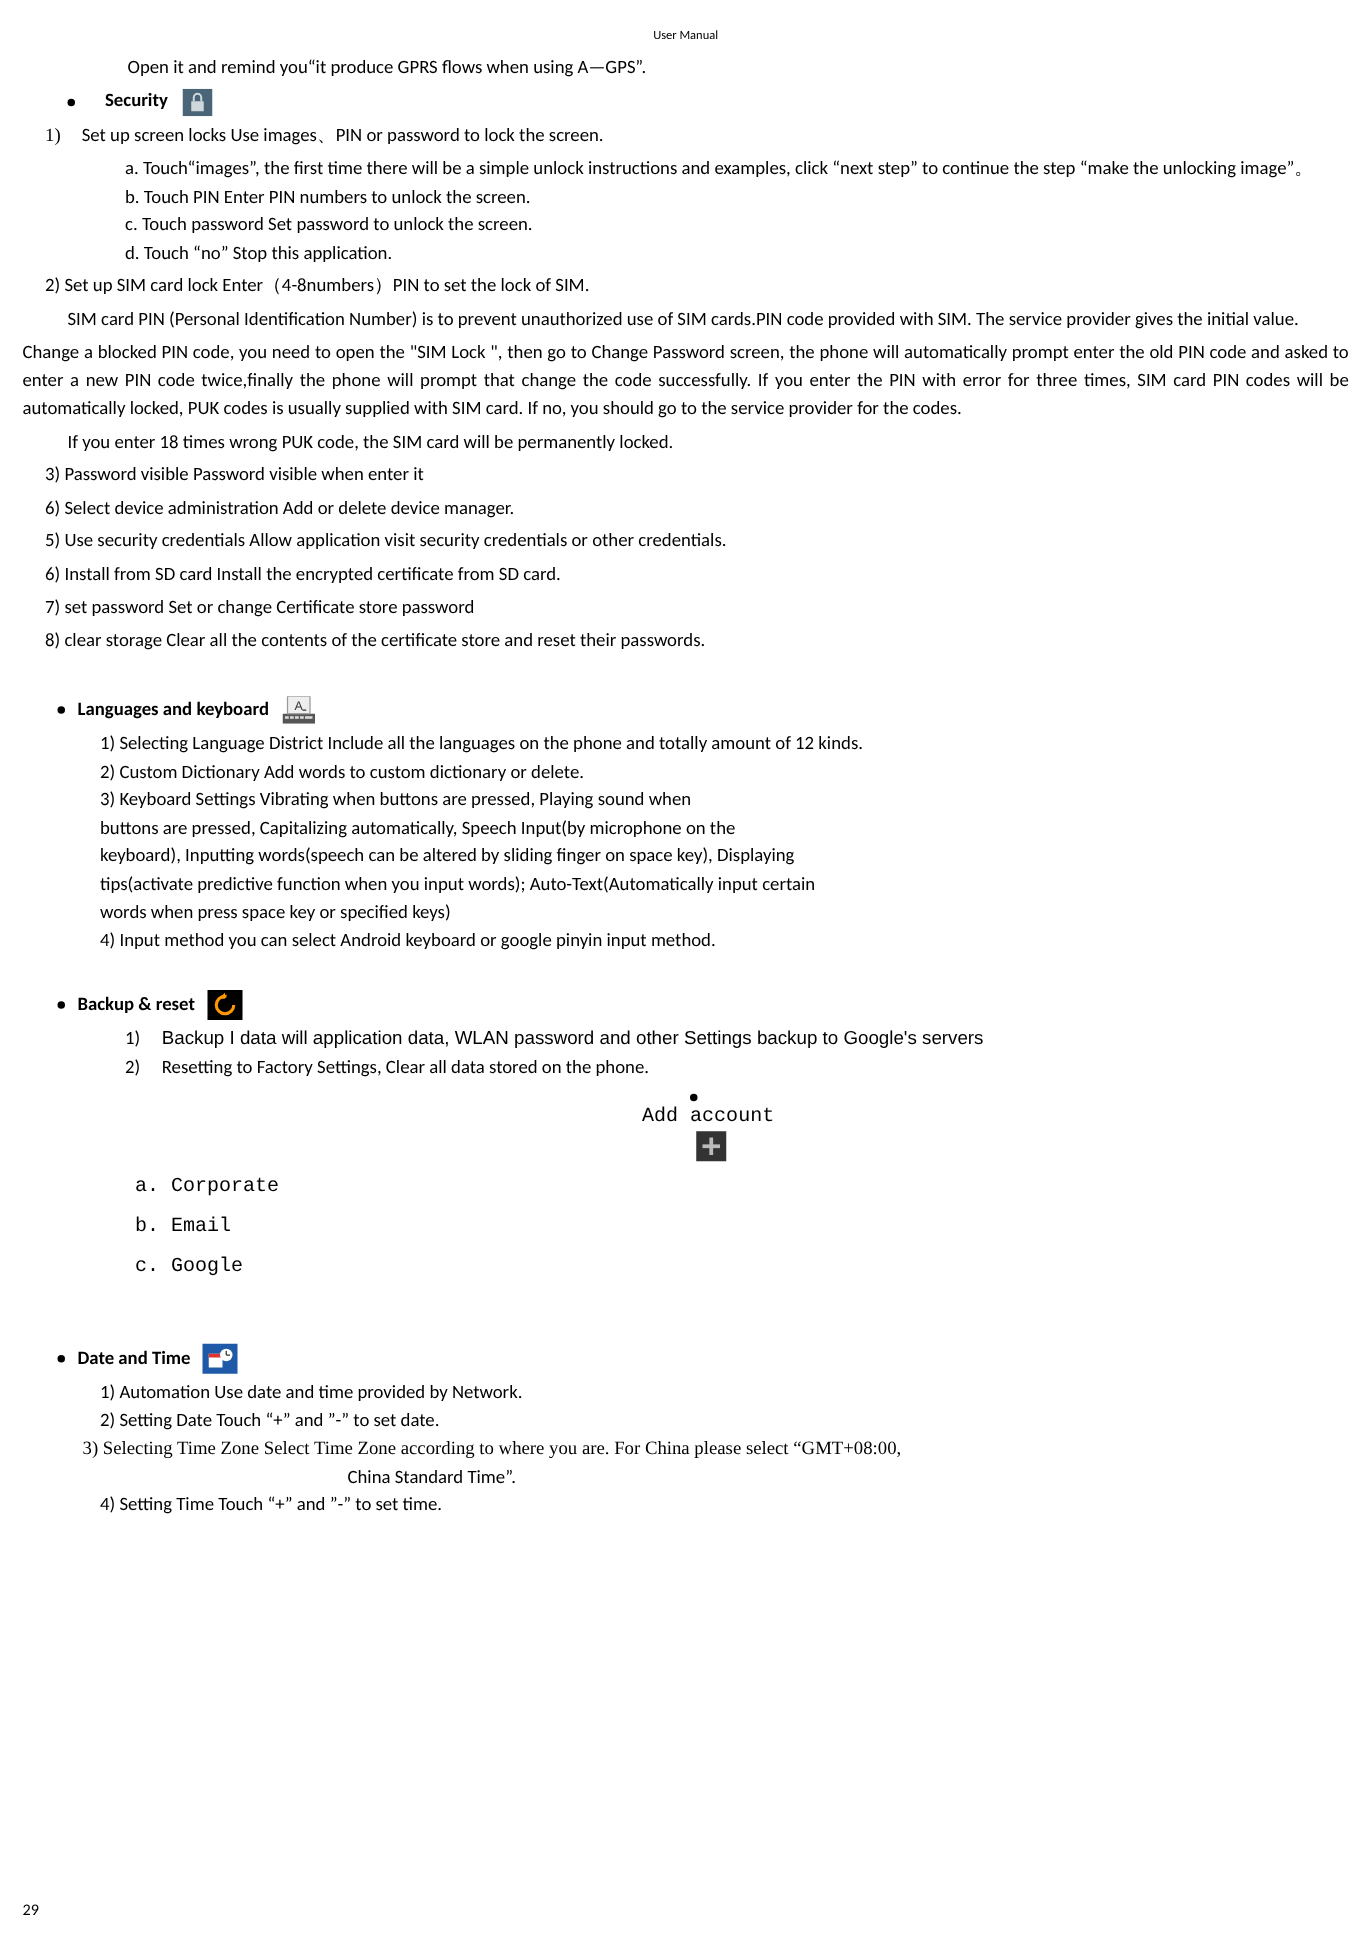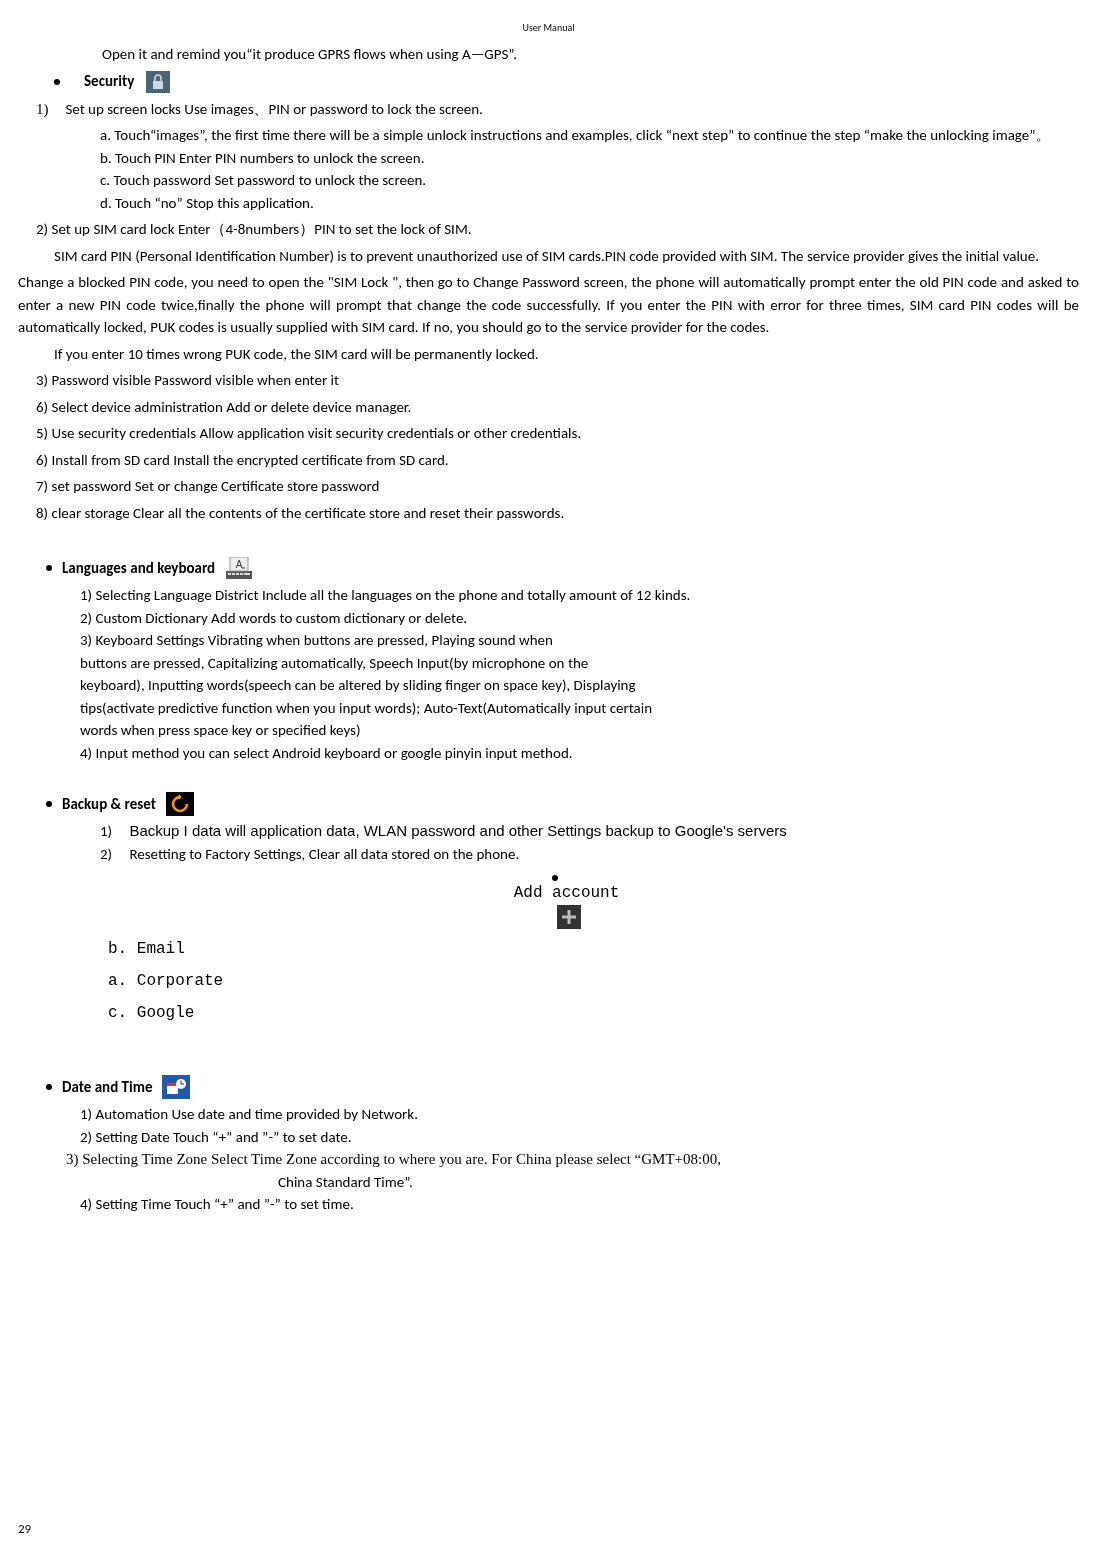--- a/index.html
+++ b/index.html
@@ -108,21 +108,21 @@
 <div class="sub-item">b. Touch PIN Enter PIN numbers to unlock the screen.</div>
 <div class="sub-item">c. Touch password      Set password to unlock the screen.</div>
 <div class="sub-item">d. Touch “no”      Stop this application.</div>
 
 <div class="num-item">2)    Set up SIM card lock      Enter（4-8numbers）PIN to set the lock of SIM.</div>
 
 <div class="para-just indent1">SIM card PIN (Personal Identification Number) is to prevent unauthorized use of SIM cards.PIN code provided with SIM. The service provider gives the initial value.</div>
 
 <div class="full-para">Change a blocked PIN code, you need to open the "SIM Lock ", then go to Change Password screen, the phone will automatically prompt enter the old PIN code and asked to enter a new PIN code twice,finally the phone will prompt that change the code successfully. If you enter the PIN with error for three times, SIM card PIN codes will be automatically locked, PUK codes is usually supplied with SIM card. If no, you should go to the service provider for the codes.</div>
 
-<div class="indent1">If you enter 10 times wrong PUK code, the SIM card will be permanently locked.</div>
+<div class="indent1">If you enter 18 times wrong PUK code, the SIM card will be permanently locked.</div>
 
 <div class="num-item">3)    Password visible        Password visible when enter it</div>
 <div class="num-item">6)    Select device administration      Add or delete device manager.</div>
 <div class="num-item">5)    Use security credentials        Allow application visit security credentials or other credentials.</div>
 <div class="num-item">6)    Install from SD card      Install the encrypted certificate from SD card.</div>
 <div class="num-item">7)    set password        Set or change Certificate store password</div>
 <div class="num-item">8)    clear storage        Clear all the contents of the certificate store and reset their passwords.</div>
 
 <div class="spacer"></div>
 
@@ -181,22 +181,22 @@
   <span class="dot"></span>
   <span>Add account</span>
   <span class="icon-box" style="background:#333;width:24px;height:24px;">
     <svg width="18" height="18" viewBox="0 0 18 18">
       <rect x="7.5" y="2" width="3" height="14" fill="#bbb"></rect>
       <rect x="2" y="7.5" width="14" height="3" fill="#bbb"></rect>
     </svg>
   </span>
 </div>
 <div class="addacct">
+  <div class="opt">a.  Corporate</div>
   <div class="opt">b.  Email</div>
-  <div class="opt">a.  Corporate</div>
   <div class="opt">c.  Google</div>
 </div>
 
 <div class="spacer"></div>
 <div class="spacer"></div>
 
 <div class="section-head">
   <span class="dot"></span>
   <span class="lbl">Date and Time</span>
   <span class="icon-box" style="background:#1e5aa8;">

